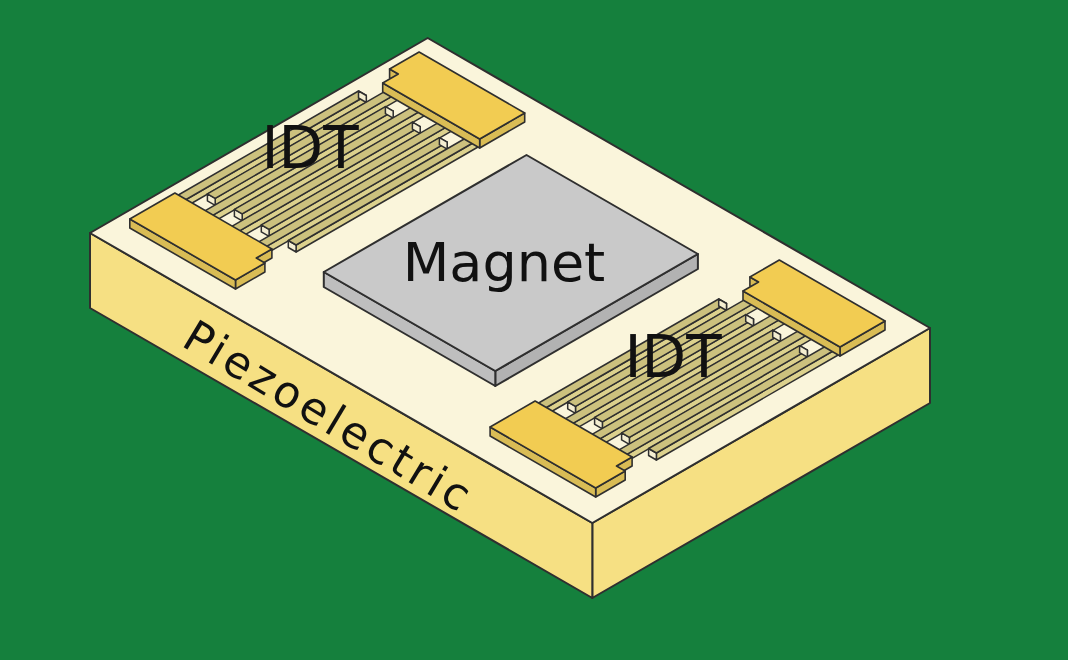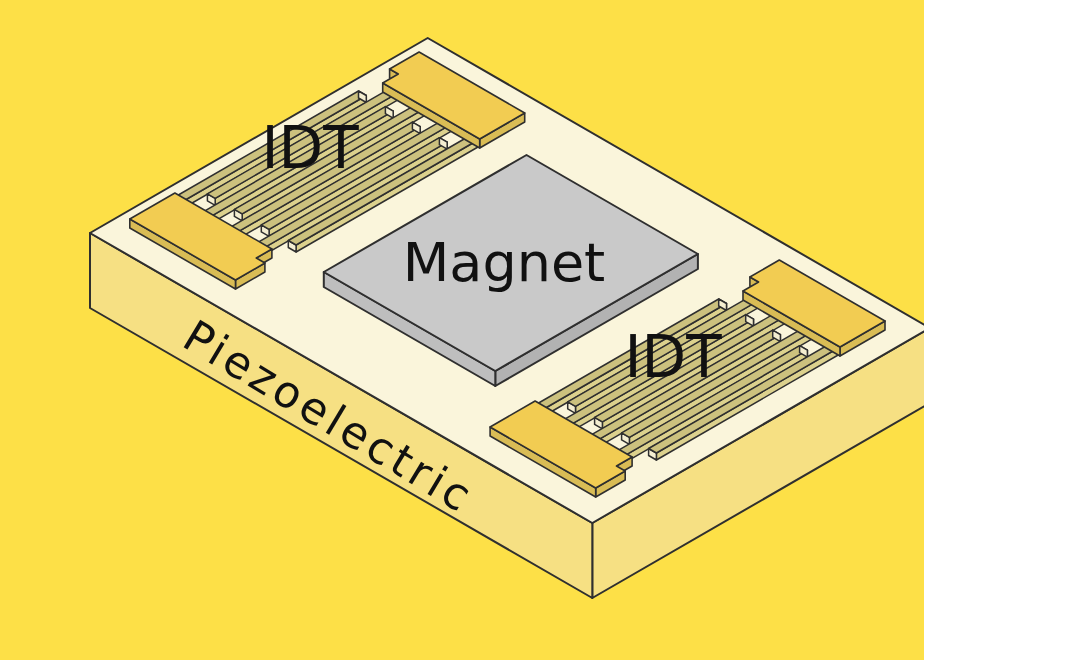--- a/index.html
+++ b/index.html
@@ -1,20 +1,20 @@
 <!DOCTYPE html>
 <html><head>
 <meta charset="utf-8">
 <style>
   html, body { margin: 0; padding: 0; background: #ffffff; }
   .stage {
     position: relative;
-    width: 924px;
+    width: 1068px;
     height: 660px;
-    background: #fde047;
+    background: #15803d;
     overflow: hidden;
     font-family: "DejaVu Sans", sans-serif;
   }
   svg { display: block; }
   text {
     font-family: "DejaVu Sans", sans-serif;
     user-select: none;
   }
   .lbl { font-weight: 400; }
 </style>

